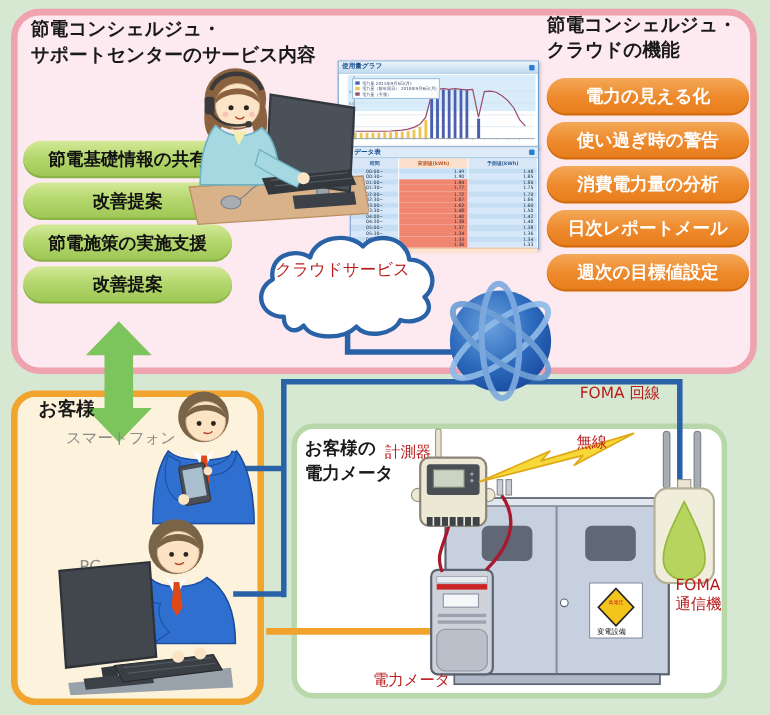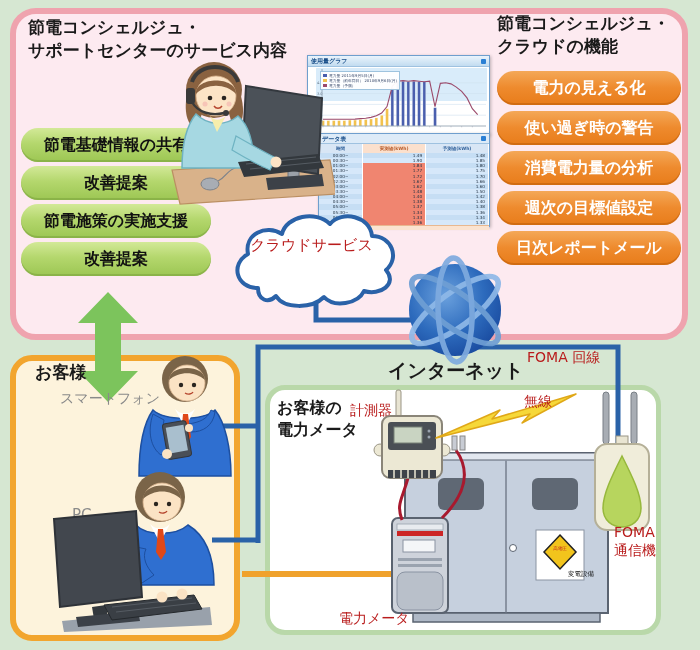--- a/index.html
+++ b/index.html
@@ -104,25 +104,25 @@
 
       <div class="pill">
         <span>使い過ぎ時の警告</span>
       </div>
 
       <div class="pill">
         <span>消費電力量の分析</span>
       </div>
 
       <div class="pill">
+        <span>日次レポートメール</span>
+      </div>
+
+      <div class="pill">
         <span>週次の目標値設定</span>
-      </div>
-
-      <div class="pill">
-        <span>日次レポートメール</span>
       </div>
     </div>
 
   <div id="graph-win" class="win" style="z-index:3;">
     <div class="win-titlebar">
       <span class="win-title">使用量グラフ</span>
       <span class="win-ico"></span>
     </div>
     <svg id="mini-plot" width="171" height="60" viewBox="0 0 171 60">
         <rect x="0" y="0" width="171" height="33" fill="#d9ecfa"></rect>
@@ -380,36 +380,35 @@
     <path d="M20,166 L168,152 L170,170 L22,177 Z" fill="#99a1ab"></path>
     <path d="M12,64 L94,56 L100,142 L18,152 Z" fill="#42474e" stroke="#2e3238" stroke-width="2"></path>
     <path d="M50,152 L64,150 L66,162 L52,164 Z" fill="#33383d"></path>
     <path d="M34,162 L96,156 L98,166 L36,172 Z" fill="#3c4148"></path>
     <path d="M62,150 L152,140 L160,154 L70,165 Z" fill="#3a3f45" stroke="#24282c"></path>
     <path d="M70,152 L150,143 M74,157 L154,148" stroke="#565c63" stroke-width="1"></path>
     <circle cx="120" cy="142" r="5.5" fill="#fbe3c4"></circle>
     <circle cx="140" cy="139" r="5.5" fill="#fbe3c4"></circle>
   </svg>
 
-  <div class="ttl" style="left:388px;top:358px;font-size:19px;z-index:5;">インターネット</div>
   <div class="lbl" style="left:527px;top:349px;font-size:14px;z-index:5;">FOMA 回線</div>
 
   <div class="ttl" style="left:277px;top:397px;font-size:16px;z-index:5;">
     <span style="display:block;">お客様の</span>
     <span style="display:block;">電力メータ</span>
   </div>
   <div class="lbl" style="left:350px;top:402px;font-size:14px;z-index:5;">計測器</div>
   <div class="lbl" style="left:524px;top:393px;font-size:14px;z-index:6;">無線</div>
   <div class="lbl" style="left:614px;top:523px;font-size:14px;line-height:1.3;z-index:6;">
     <span style="display:block;">FOMA</span>
     <span style="display:block;">通信機</span>
   </div>
   <div class="lbl" style="left:339px;top:610px;font-size:14px;z-index:6;">電力メータ</div>
   <div class="sign-txt" style="left:540px;top:547px;width:40px;font-size:4.5px;color:#c02020;z-index:6;">高電圧</div>
-  <div class="sign-txt" style="left:563px;top:571px;width:36px;font-size:6.5px;color:#111;z-index:6;">変電設備</div>
+  <div class="sign-txt" style="left:538px;top:571px;width:36px;font-size:6.5px;color:#111;z-index:6;">変電設備</div>
 
   <svg class="abs" style="left:270px;top:388px;z-index:5;" width="388" height="245" viewBox="0 0 388 245">
 
     <rect x="135" y="65" width="203" height="160" fill="#c6d0de" stroke="#5a6370" stroke-width="2"></rect>
     <rect x="135" y="65" width="203" height="7" fill="#e2e7ef" stroke="#5a6370" stroke-width="1"></rect>
     <line x1="236" y1="72" x2="236" y2="225" stroke="#8a93a2" stroke-width="2"></line>
     <rect x="168" y="90" width="46" height="32" rx="6" fill="#5f6874"></rect>
     <rect x="262" y="90" width="46" height="32" rx="6" fill="#5f6874"></rect>
     <circle cx="243" cy="160" r="3.5" fill="#ffffff" stroke="#5a6370"></circle>
     <rect x="266" y="142" width="48" height="50" fill="#ffffff" stroke="#8a93a2"></rect>

